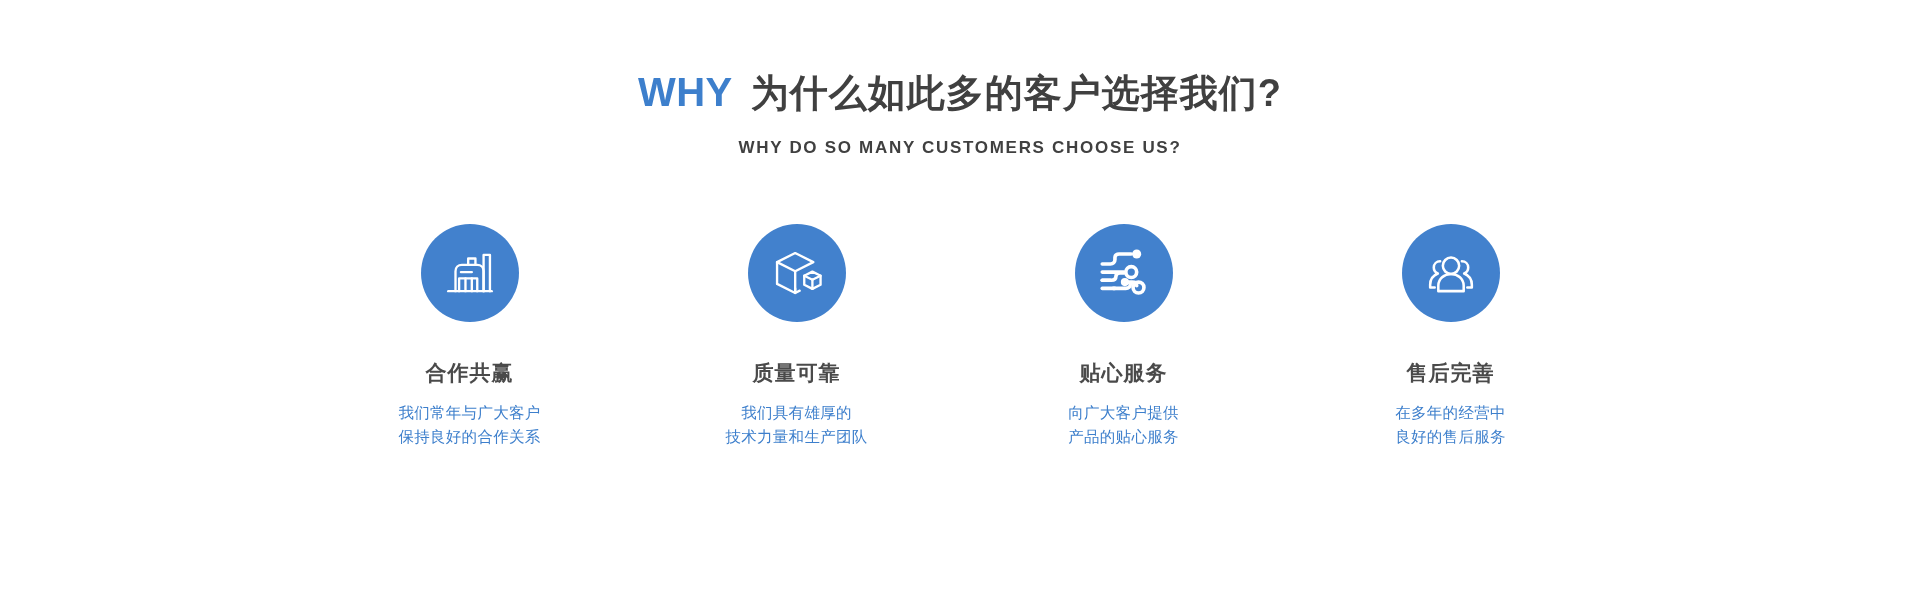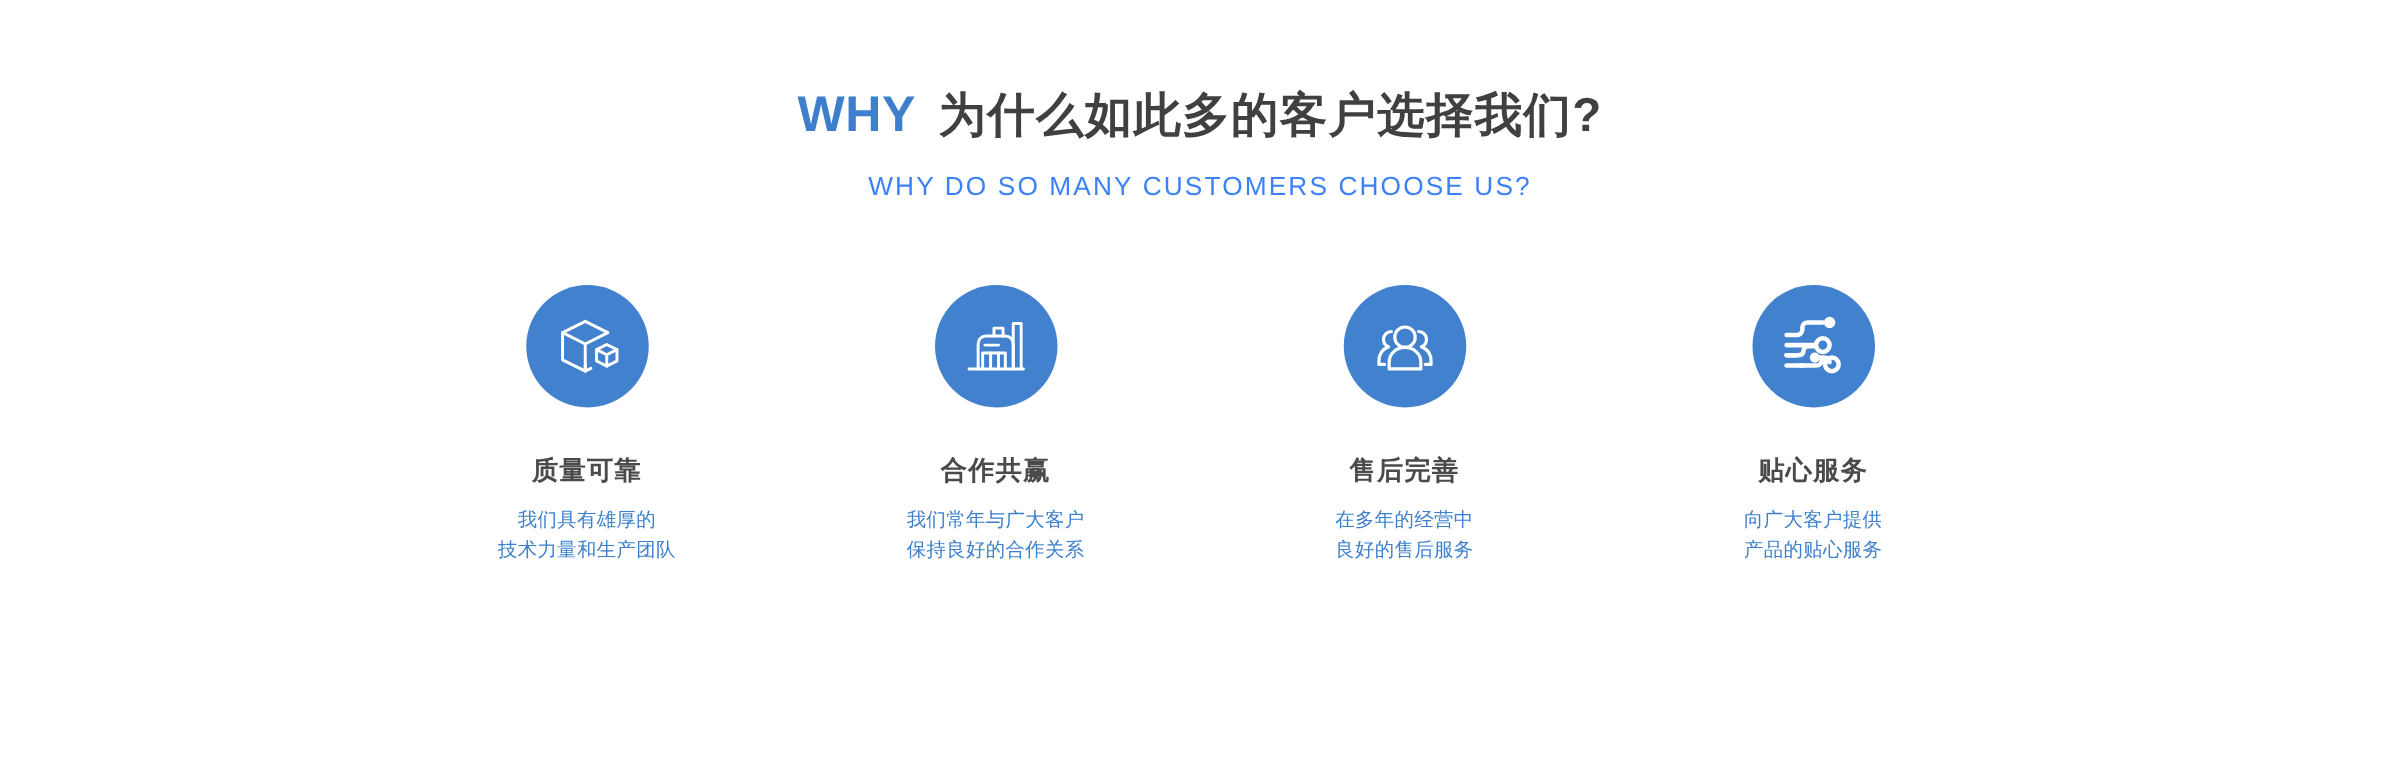--- a/index.html
+++ b/index.html
@@ -47,24 +47,24 @@
 
   .title-cn {
     font-size: 38px;
     font-weight: bold;
     color: #404040;
     letter-spacing: 1px;
   }
 
   .subtitle {
     margin-top: 26px;
-    font-size: 21px;
-    color: #3b82f6;
+    font-size: 17px;
+    color: #404040;
     letter-spacing: 1.7px;
-    font-weight: normal;
+    font-weight: bold;
   }
 
   
   .cards {
     margin-top: 66px;
     display: flex;
     justify-content: center;
     align-items: flex-start;
   }
 
@@ -116,40 +116,20 @@
 
   <div class="heading-block">
     <div class="title-row">
       <span class="title-en">WHY</span>
       <span class="title-cn">为什么如此多的客户选择我们?</span>
     </div>
     <div class="subtitle">WHY DO SO MANY CUSTOMERS CHOOSE US?</div>
   </div>
 
   <div class="cards">
-
-    <div class="card">
-      <div class="icon-circle">
-        <span>
-          <svg viewBox="0 0 64 64" fill="none" stroke="#ffffff" stroke-width="2.6" stroke-linecap="round" stroke-linejoin="round">
-            <path d="M10 20 L30 10 L50 20 L30 30 Z"></path>
-            <path d="M10 20 L10 44 L30 54 L30 30"></path>
-            <path d="M30 49 L30 54 L35 51.5"></path>
-            <path d="M40 35 L49 30.5 L58 35 L49 39.5 Z"></path>
-            <path d="M40 35 L40 45 L49 49.5 L49 39.5"></path>
-            <path d="M58 35 L58 45 L49 49.5"></path>
-          </svg>
-        </span>
-      </div>
-      <div class="card-title">质量可靠</div>
-      <div class="card-desc">
-        <div>我们具有雄厚的</div>
-        <div>技术力量和生产团队</div>
-      </div>
-    </div>
 
     <div class="card">
       <div class="icon-circle">
         <span>
           <svg viewBox="0 0 64 64" fill="none" stroke="#ffffff" stroke-width="2.6" stroke-linecap="round" stroke-linejoin="round">
             <path d="M8 52 L56 52"></path>
             <path d="M16 52 L16 30 C16 26 19 23 23 23 L40 23 C44 23 47 26 47 30 L47 52"></path>
             <path d="M22 31 L34 31"></path>
             <path d="M20 52 L20 38 L40 38 L40 52"></path>
             <path d="M27 38 L27 52"></path>
@@ -162,32 +142,34 @@
       <div class="card-title">合作共赢</div>
       <div class="card-desc">
         <div>我们常年与广大客户</div>
         <div>保持良好的合作关系</div>
       </div>
     </div>
 
     <div class="card">
       <div class="icon-circle">
         <span>
-          <svg viewBox="0 0 64 64" fill="none" stroke="#ffffff" stroke-width="2.8" stroke-linecap="round" stroke-linejoin="round">
-            <path d="M20 19 C16 19 13 22 13 26 C13 29 15 31.5 17.5 32.5 C12.5 34.5 9 39 9 45 L9 48 L14 48"></path>
-            <path d="M44 19 C48 19 51 22 51 26 C51 29 49 31.5 46.5 32.5 C51.5 34.5 55 39 55 45 L55 48 L50 48"></path>
-            <circle cx="32" cy="24" r="9"></circle>
-            <path d="M18 52 L18 46 C18 38.5 24.5 33 32 33 C39.5 33 46 38.5 46 46 L46 52 Z"></path>
-          </svg>
-        </span>
-      </div>
-      <div class="card-title">售后完善</div>
-      <div class="card-desc">
-        <div>在多年的经营中</div>
-        <div>良好的售后服务</div>
+          <svg viewBox="0 0 64 64" fill="none" stroke="#ffffff" stroke-width="2.6" stroke-linecap="round" stroke-linejoin="round">
+            <path d="M10 20 L30 10 L50 20 L30 30 Z"></path>
+            <path d="M10 20 L10 44 L30 54 L30 30"></path>
+            <path d="M30 49 L30 54 L35 51.5"></path>
+            <path d="M40 35 L49 30.5 L58 35 L49 39.5 Z"></path>
+            <path d="M40 35 L40 45 L49 49.5 L49 39.5"></path>
+            <path d="M58 35 L58 45 L49 49.5"></path>
+          </svg>
+        </span>
+      </div>
+      <div class="card-title">质量可靠</div>
+      <div class="card-desc">
+        <div>我们具有雄厚的</div>
+        <div>技术力量和生产团队</div>
       </div>
     </div>
 
     <div class="card">
       <div class="icon-circle">
         <span>
           <svg viewBox="0 0 64 64" fill="none" stroke="#ffffff" stroke-width="4" stroke-linecap="round" stroke-linejoin="round">
             <path d="M8 22 L17 22 C20 22 22 20 22 17 L22 15 C22 12.5 24 11 26.5 11 L40 11"></path>
             <path d="M8 31 L32 31"></path>
             <path d="M8 40 L18 40 C21 40 23 38.5 23 36 C23 33.5 25 32 27.5 32 L32 32"></path>
@@ -202,14 +184,32 @@
           </svg>
         </span>
       </div>
       <div class="card-title">贴心服务</div>
       <div class="card-desc">
         <div>向广大客户提供</div>
         <div>产品的贴心服务</div>
       </div>
     </div>
 
+    <div class="card">
+      <div class="icon-circle">
+        <span>
+          <svg viewBox="0 0 64 64" fill="none" stroke="#ffffff" stroke-width="2.8" stroke-linecap="round" stroke-linejoin="round">
+            <path d="M20 19 C16 19 13 22 13 26 C13 29 15 31.5 17.5 32.5 C12.5 34.5 9 39 9 45 L9 48 L14 48"></path>
+            <path d="M44 19 C48 19 51 22 51 26 C51 29 49 31.5 46.5 32.5 C51.5 34.5 55 39 55 45 L55 48 L50 48"></path>
+            <circle cx="32" cy="24" r="9"></circle>
+            <path d="M18 52 L18 46 C18 38.5 24.5 33 32 33 C39.5 33 46 38.5 46 46 L46 52 Z"></path>
+          </svg>
+        </span>
+      </div>
+      <div class="card-title">售后完善</div>
+      <div class="card-desc">
+        <div>在多年的经营中</div>
+        <div>良好的售后服务</div>
+      </div>
+    </div>
+
   </div>
 </div>
 
 </body></html>

